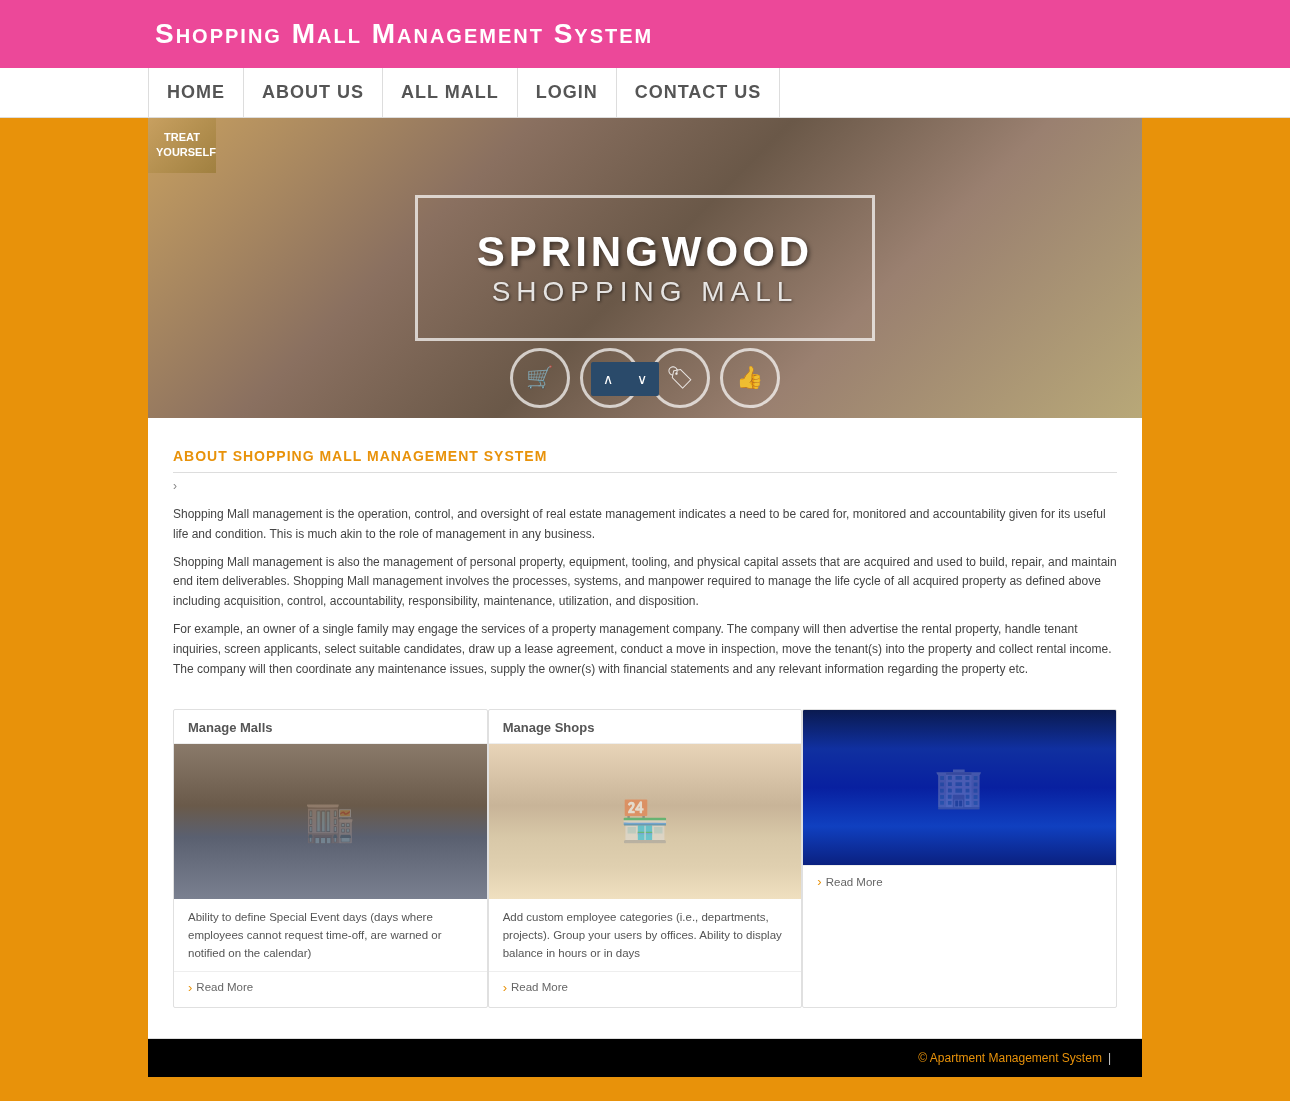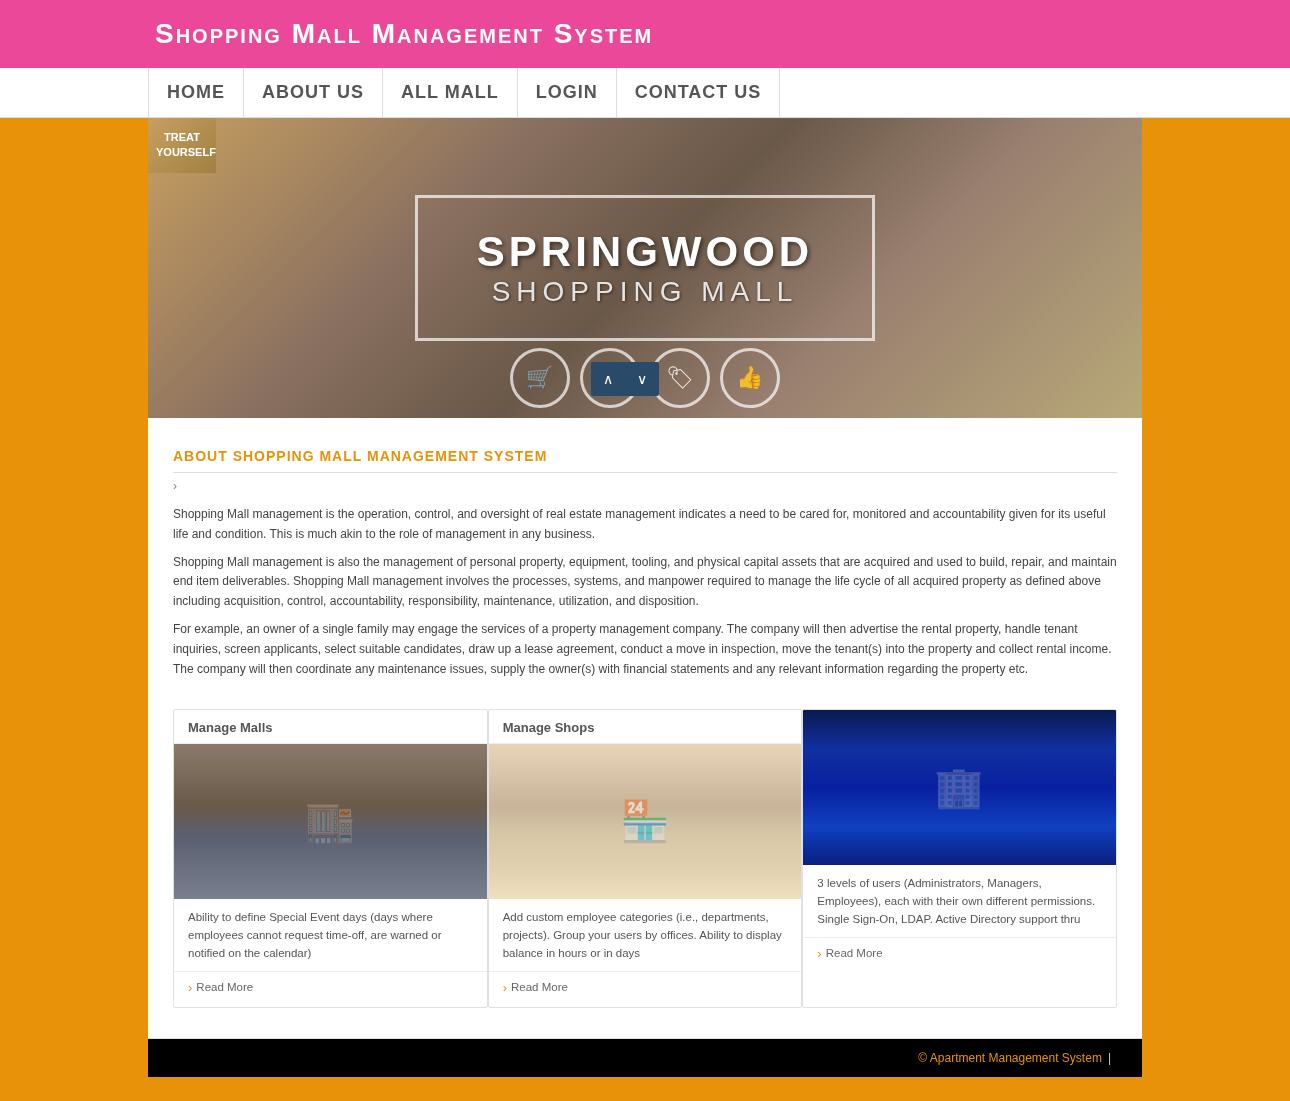--- a/index.html
+++ b/index.html
@@ -308,21 +308,20 @@
         <span class="read-more-arrow">›</span>
         <span>Read More</span>
       </div>
     </div>
       <div class="card">
       <div class="card-image card-image-sales">
         <div style="width:100%;height:100%;background:linear-gradient(180deg,#0a1a50 0%,#1030a0 25%,#0820a0 50%,#1040c0 75%,#0a2080 100%);display:flex;align-items:center;justify-content:center;">
       <div style="color:rgba(255,255,255,0.3);font-size:40px;">🏢</div>
      </div>
       </div>
-      <div class="card-desc">3 levels of users (Administrators, Managers, Employees), each with their own different permissions. Single Sign-On, LDAP. Active Directory support thru</div>
       <div class="card-read-more">
         <span class="read-more-arrow">›</span>
         <span>Read More</span>
       </div>
     </div>
     </div>
 </div>
 
 <div id="footer">
   <a>© Apartment Management System</a>

